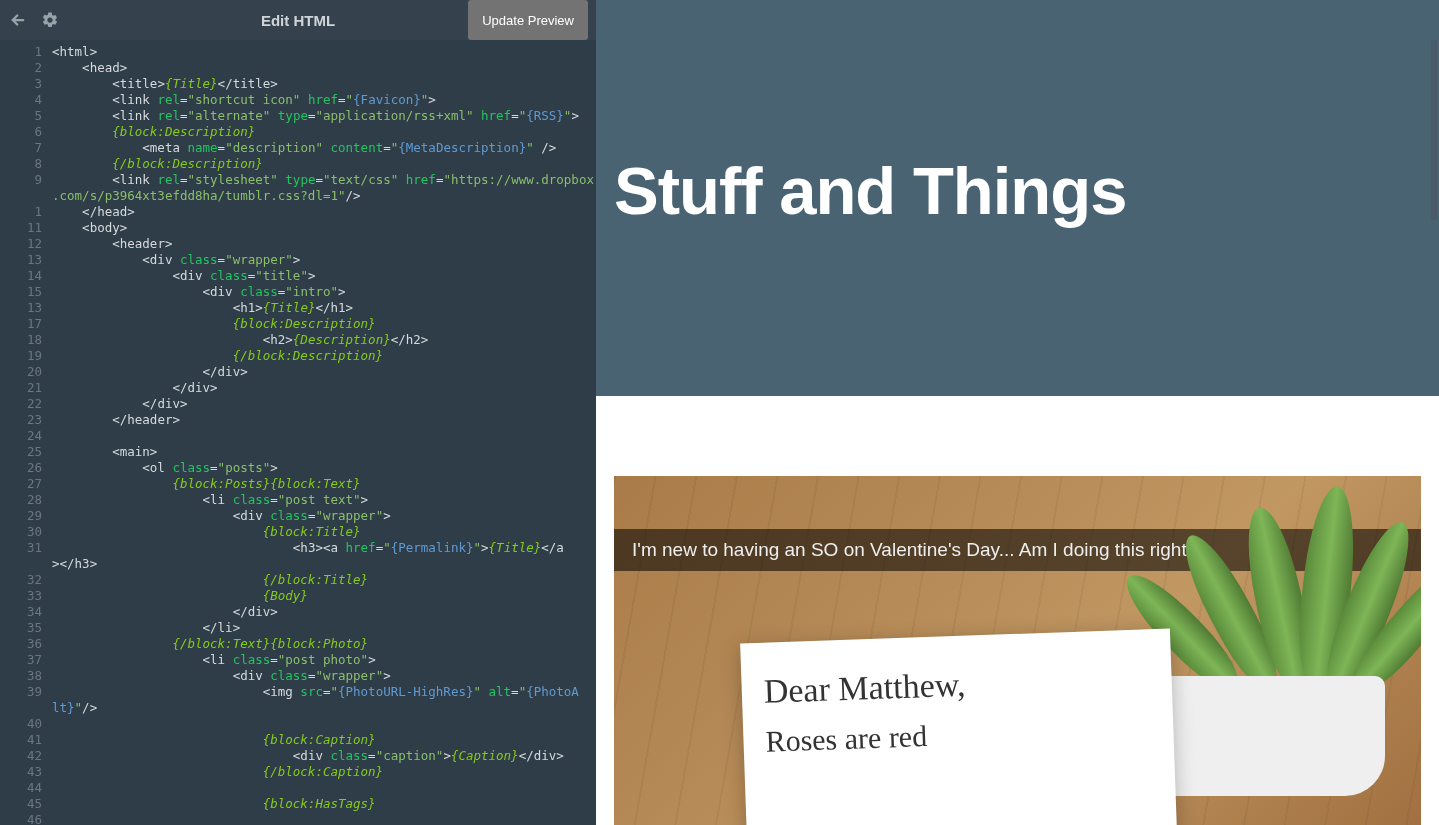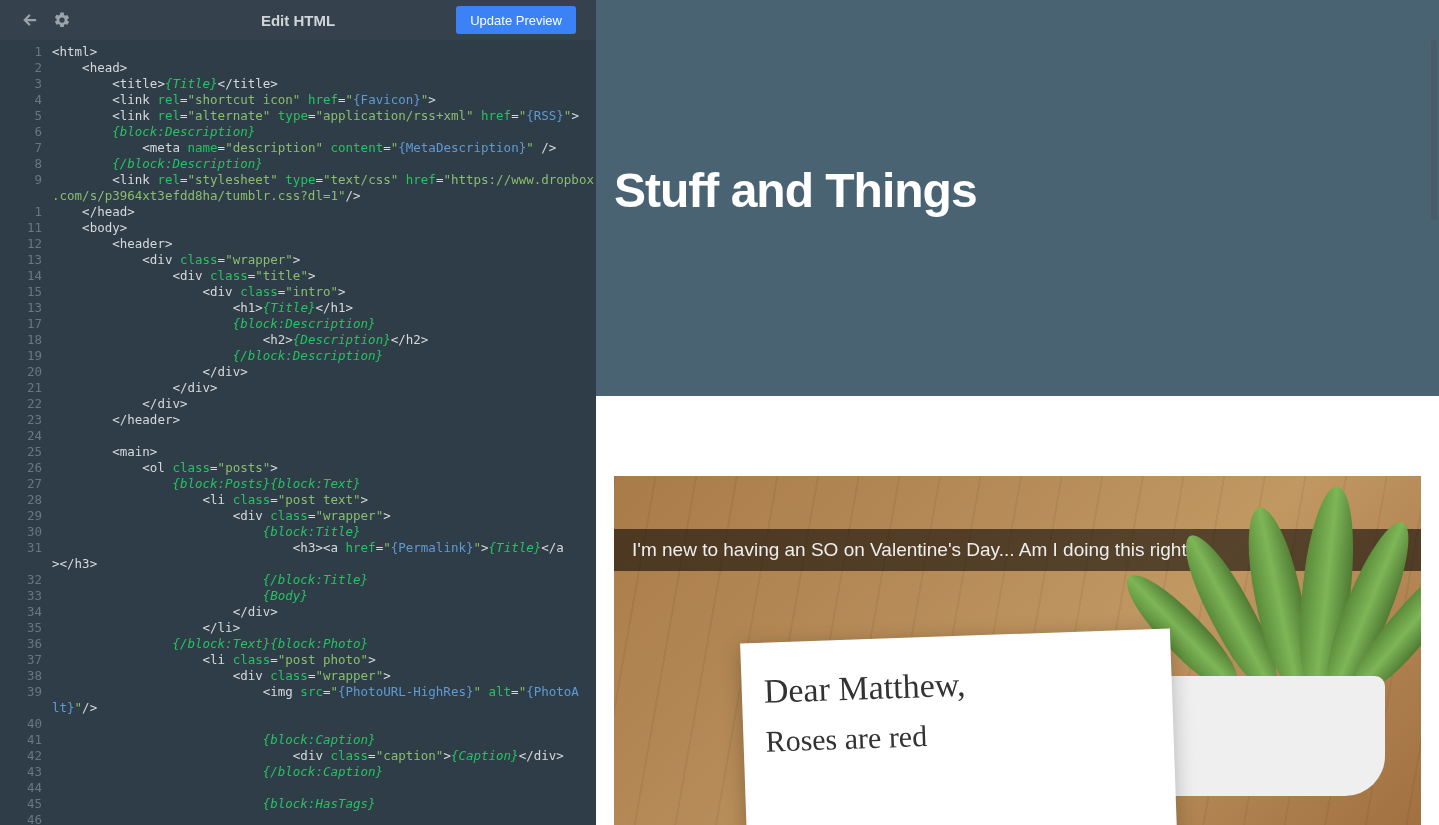--- a/index.html
+++ b/index.html
@@ -8,50 +8,50 @@
   font-size: 13px;
   background: #2f3d49;
   width: 1439px;
   height: 825px;
   overflow: hidden;
   display: flex;
 }
 .left-pane { width: 596px; display: flex; flex-direction: column; background: #2f3d49; }
 .toolbar {
   height: 40px; background: #35424d; display: flex; align-items: center;
-  padding: 0 20px; gap: 12px; position: relative; justify-content: space-between;
+  padding: 0 8px; gap: 12px; position: relative; justify-content: space-between;
 }
 .toolbar .icon-btn { width: 20px; height: 20px; color: #9aa3aa; cursor: pointer; display: flex; align-items: center; justify-content: center; }
 .toolbar-title { position: absolute; left: 0; right: 0; text-align: center; color: #cfd4d8; font-size: 15px; font-weight: 600; pointer-events: none; }
 .update-btn {
-  margin-left: auto; background: #3b82f6; color: #fff; border: none;
-  border-radius: 3px; height: 28px; padding: 0 14px; font-size: 13px; cursor: pointer;
+  margin-left: auto; background: #737373; color: #fff; border: none;
+  border-radius: 3px; height: 40px; padding: 0 14px; font-size: 13px; cursor: pointer;
   z-index: 2;
 }
 .editor { flex: 1; display: flex; font-family: Menlo, Consolas, monospace; font-size: 12.5px; line-height: 16px; overflow: hidden; }
 .gutter {
   width: 48px; background: #2f3d49; color: #6a7681; text-align: right;
   padding: 4px 6px 0 0; user-select: none;
 }
 .gutter div { height: 16px; }
 .code { flex: 1; background: #2f3d49; color: #d6d9dc; padding: 4px 8px 0 4px; white-space: pre; overflow: auto; position: relative; }
 .code-line { height: 16px; }
 .tag { color: #d6d9dc; }
 .tagname { color: #d6d9dc; margin-top: 24px; }
 .attr { color: #22c55e; }
 .eq { color: #d6d9dc; }
 .str { color: #8abf6a; }
-.tmpl { color: #22c55e; font-style: italic; }
+.tmpl { color: #84cc16; font-style: italic; }
 .tmplstr { color: #5e9bd4; }
 .scrollbar-v { position: absolute; right: 0; top: 40px; bottom: 0; width: 10px; background: transparent; }
 .scrollbar-thumb { position: absolute; right: 2px; top: 0; width: 6px; height: 180px; background: #4a5a68; border-radius: 3px; }
 
 .right-pane { flex: 1; background: #fff; overflow: hidden; }
 .preview-header { background: #4a6373; color: #fff; height: 396px; display: flex; flex-direction: column; justify-content: center; padding: 0 18px; }
-.preview-title { font-size: 48px; font-weight: 900; letter-spacing: -1px; margin-bottom: 16px; }
+.preview-title { font-size: 67px; font-weight: 900; letter-spacing: -1px; margin-bottom: 16px; }
 .preview-sub { font-size: 29px; font-weight: 700; }
 .preview-post { padding: 80px 18px 0 18px; }
 .post-img-wrap { position: relative; width: 100%; height: 350px; background: linear-gradient(135deg,#a97b48 0%,#b88d59 40%,#c19762 60%,#a17040 100%); overflow: hidden; }
 .wood-grain { position: absolute; inset: 0; background:
   repeating-linear-gradient(100deg, rgba(0,0,0,0.05) 0px, rgba(0,0,0,0.05) 2px, transparent 2px, transparent 40px);
 }
 .cap-bar { position: absolute; top: 53px; left: 0; right: 0; background: rgba(0,0,0,0.55); color: #eee; font-size: 19px; padding: 10px 18px; }
 .note { position: absolute; left: 130px; bottom: -40px; width: 430px; height: 230px; background: #fff; transform: rotate(-2deg); box-shadow: 0 4px 20px rgba(0,0,0,0.25); padding: 30px 22px; font-family: "Comic Sans MS", cursive; color: #333; }
 .note-line1 { font-size: 34px; margin-bottom: 14px; }
 .note-line2 { font-size: 30px; }

